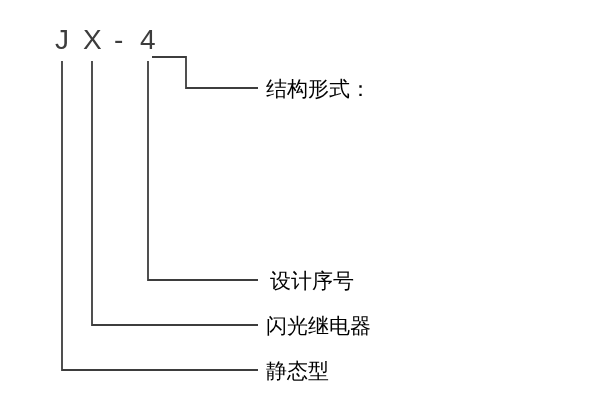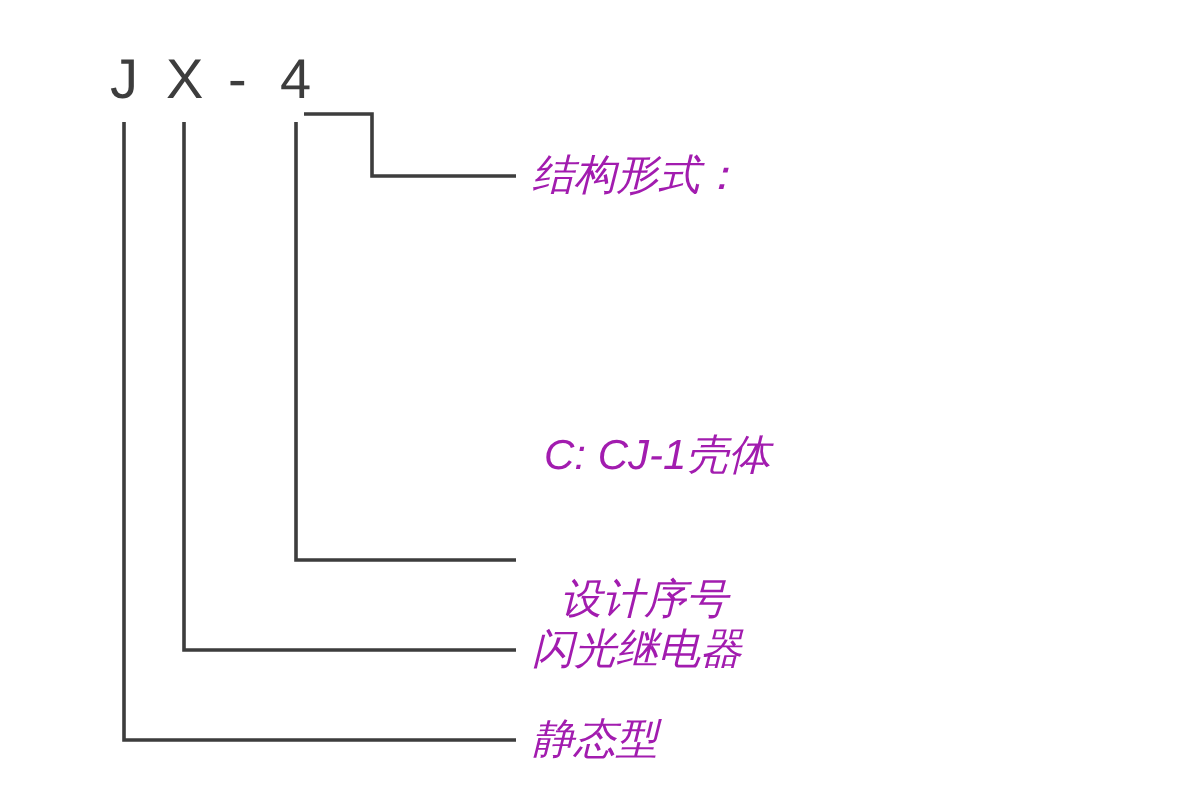--- a/index.html
+++ b/index.html
@@ -37,31 +37,30 @@
     left: 0;
   }
   svg.connectors path {
     fill: none;
     stroke: #3d3d3d;
     stroke-width: 1.8;
   }
   .label {
     position: absolute;
     font-size: 21px;
-    color: #a21caf;
+    color: #000000;
     line-height: 1;
     white-space: nowrap;
     transform: translateY(-50%);
-    font-style: italic;
   }
   .lbl-structure { left: 266px; top: 88px; }
   .opt-a { left: 272px; top: 140px; }
   .opt-b { left: 272px; top: 184px; }
   .opt-c { left: 272px; top: 228px; }
-  .lbl-design { left: 280px; top: 280px; margin-top: 20px; }
+  .lbl-design { left: 270px; top: 280px; }
   .lbl-flash { left: 266px; top: 325px; }
   .lbl-static { left: 266px; top: 370px; }
 </style>
 </head>
 <body>
 
 <div class="diagram">
 
   <span class="model-char mc-j">J</span>
   <span class="model-char mc-x">X</span>
@@ -70,19 +69,18 @@
 
   <svg class="connectors" width="600" height="400" viewBox="0 0 600 400" aria-hidden="true">
     <path d="M152,57 H186 V88 H258"></path>
     <path d="M148,61 V280 H258"></path>
     <path d="M92,61 V325 H258"></path>
     <path d="M62,61 V370 H258"></path>
   </svg>
 
   <div class="label lbl-structure">结构形式：</div>
 
-  <div class="label opt-c">C: CJ-1壳体</div>
 
   <div class="label lbl-design">设计序号</div>
   <div class="label lbl-flash">闪光继电器</div>
   <div class="label lbl-static">静态型</div>
 
 </div>
 
 </body></html>

